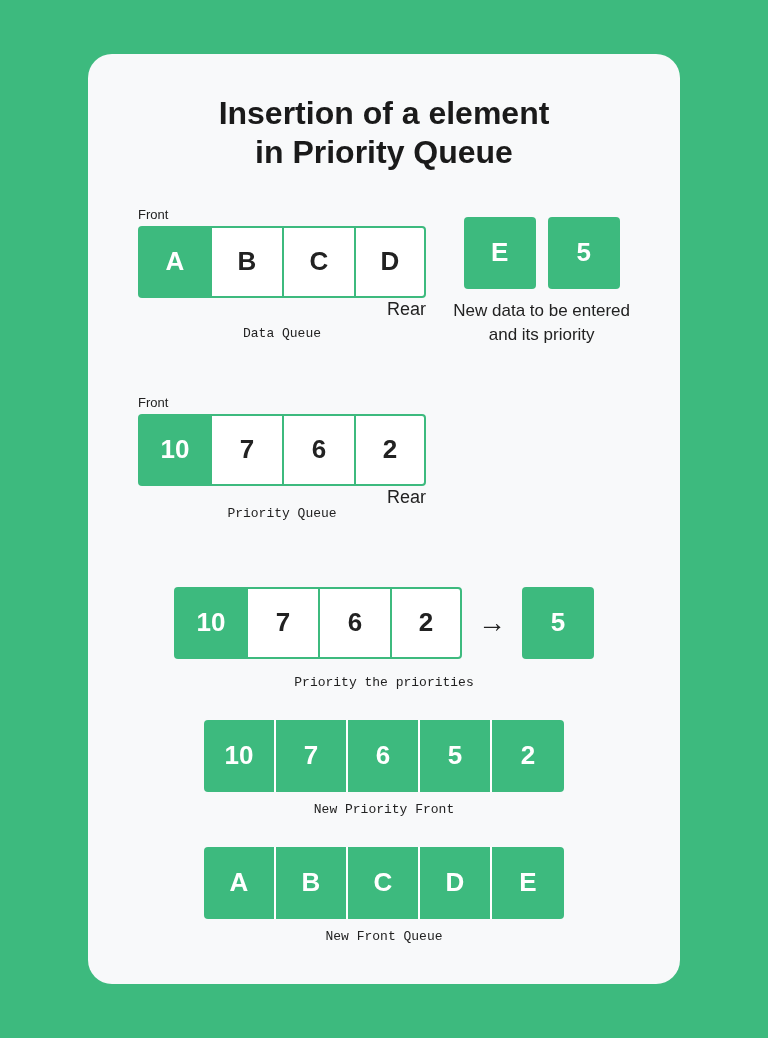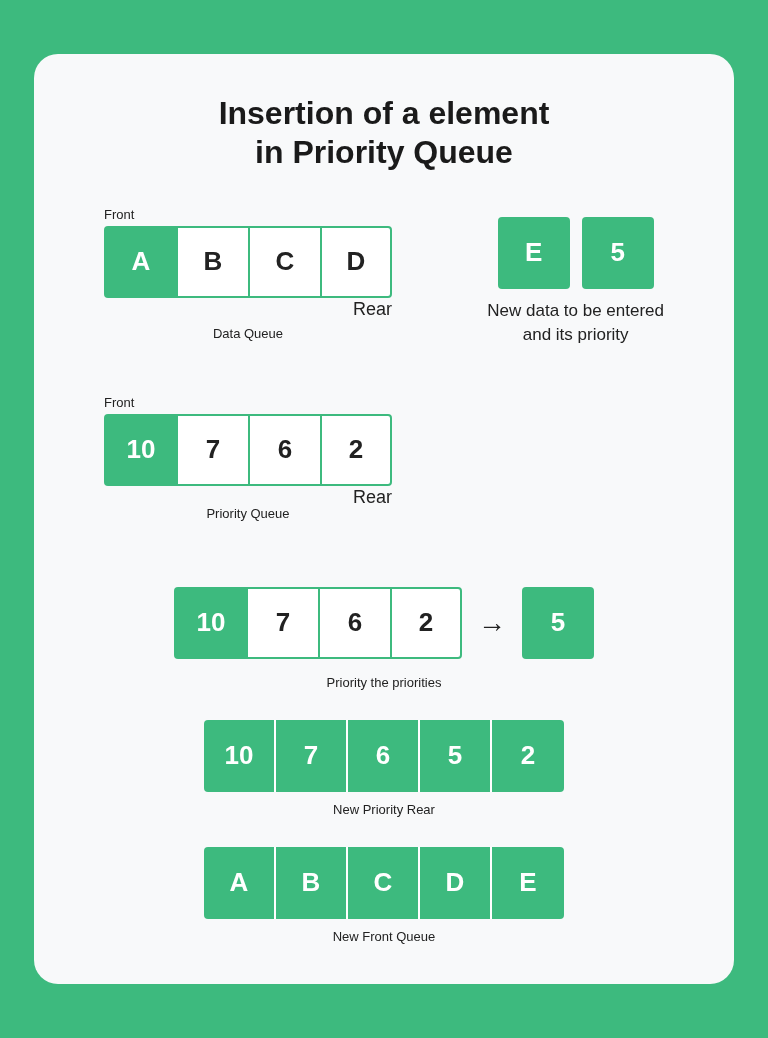--- a/index.html
+++ b/index.html
@@ -10,22 +10,22 @@
       justify-content: center;
       align-items: center;
       min-height: 100vh;
       font-family: 'Arial', sans-serif;
       padding: 20px;
     }
 
     .card {
       background: #f8f9fa;
       border-radius: 24px;
-      padding: 40px 70px;
-      width: 700px;
+      padding: 40px 50px;
+      width: 592px;
       max-width: 100%;
     }
 
     .title {
       text-align: center;
       font-size: 32px;
       font-weight: 900;
       color: #1a1a1a;
       margin-bottom: 36px;
       line-height: 1.2;
@@ -74,20 +74,21 @@
       bottom: -22px;
       font-size: 18px;
       color: #222;
     }
 
     .label-below {
       text-align: center;
       font-size: 13px;
       color: #222;
       margin-top: 8px;
+      font-family: Liberation Mono, monospace;
     }
 
     
     .top-section {
       display: flex;
       justify-content: space-between;
       align-items: flex-start;
       margin-bottom: 36px;
     }
 
@@ -279,21 +280,21 @@
   </div>
 
   <div class="new-pq-section">
     <div class="queue-row full-green">
       <div class="queue-cell">10</div>
       <div class="queue-cell">7</div>
       <div class="queue-cell">6</div>
       <div class="queue-cell">5</div>
       <div class="queue-cell">2</div>
     </div>
-    <div class="label-below" style="margin-top:10px;">New Priority Rear</div>
+    <div class="label-below" style="margin-top:10px;">New Priority Front</div>
   </div>
 
   <div class="new-dq-section">
     <div class="queue-row full-green">
       <div class="queue-cell">A</div>
       <div class="queue-cell">B</div>
       <div class="queue-cell">C</div>
       <div class="queue-cell">D</div>
       <div class="queue-cell">E</div>
     </div>

